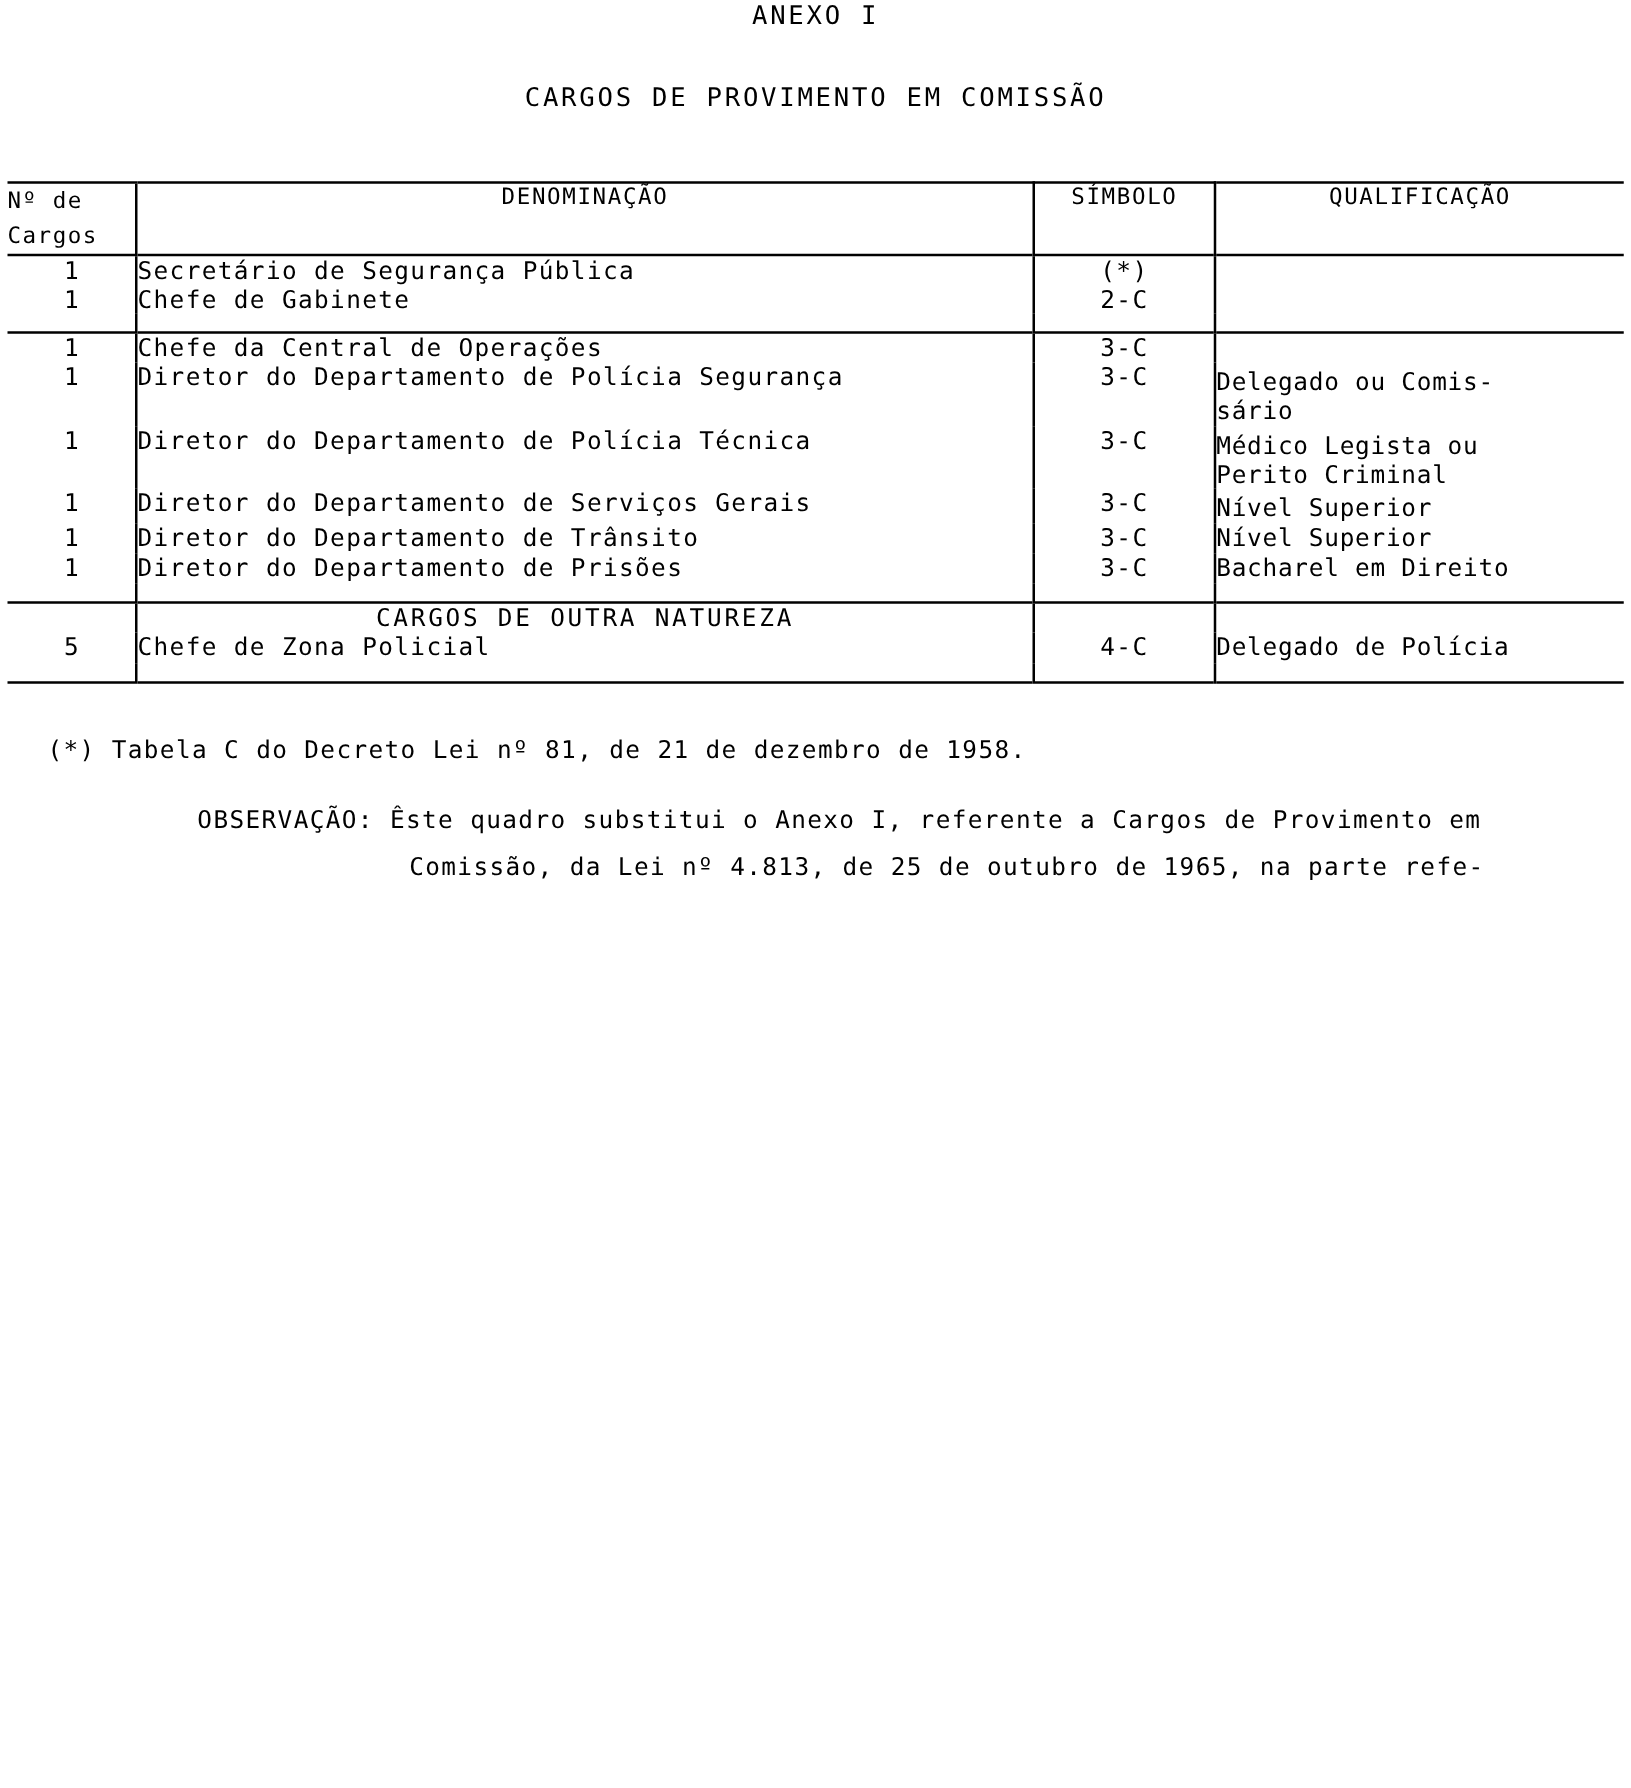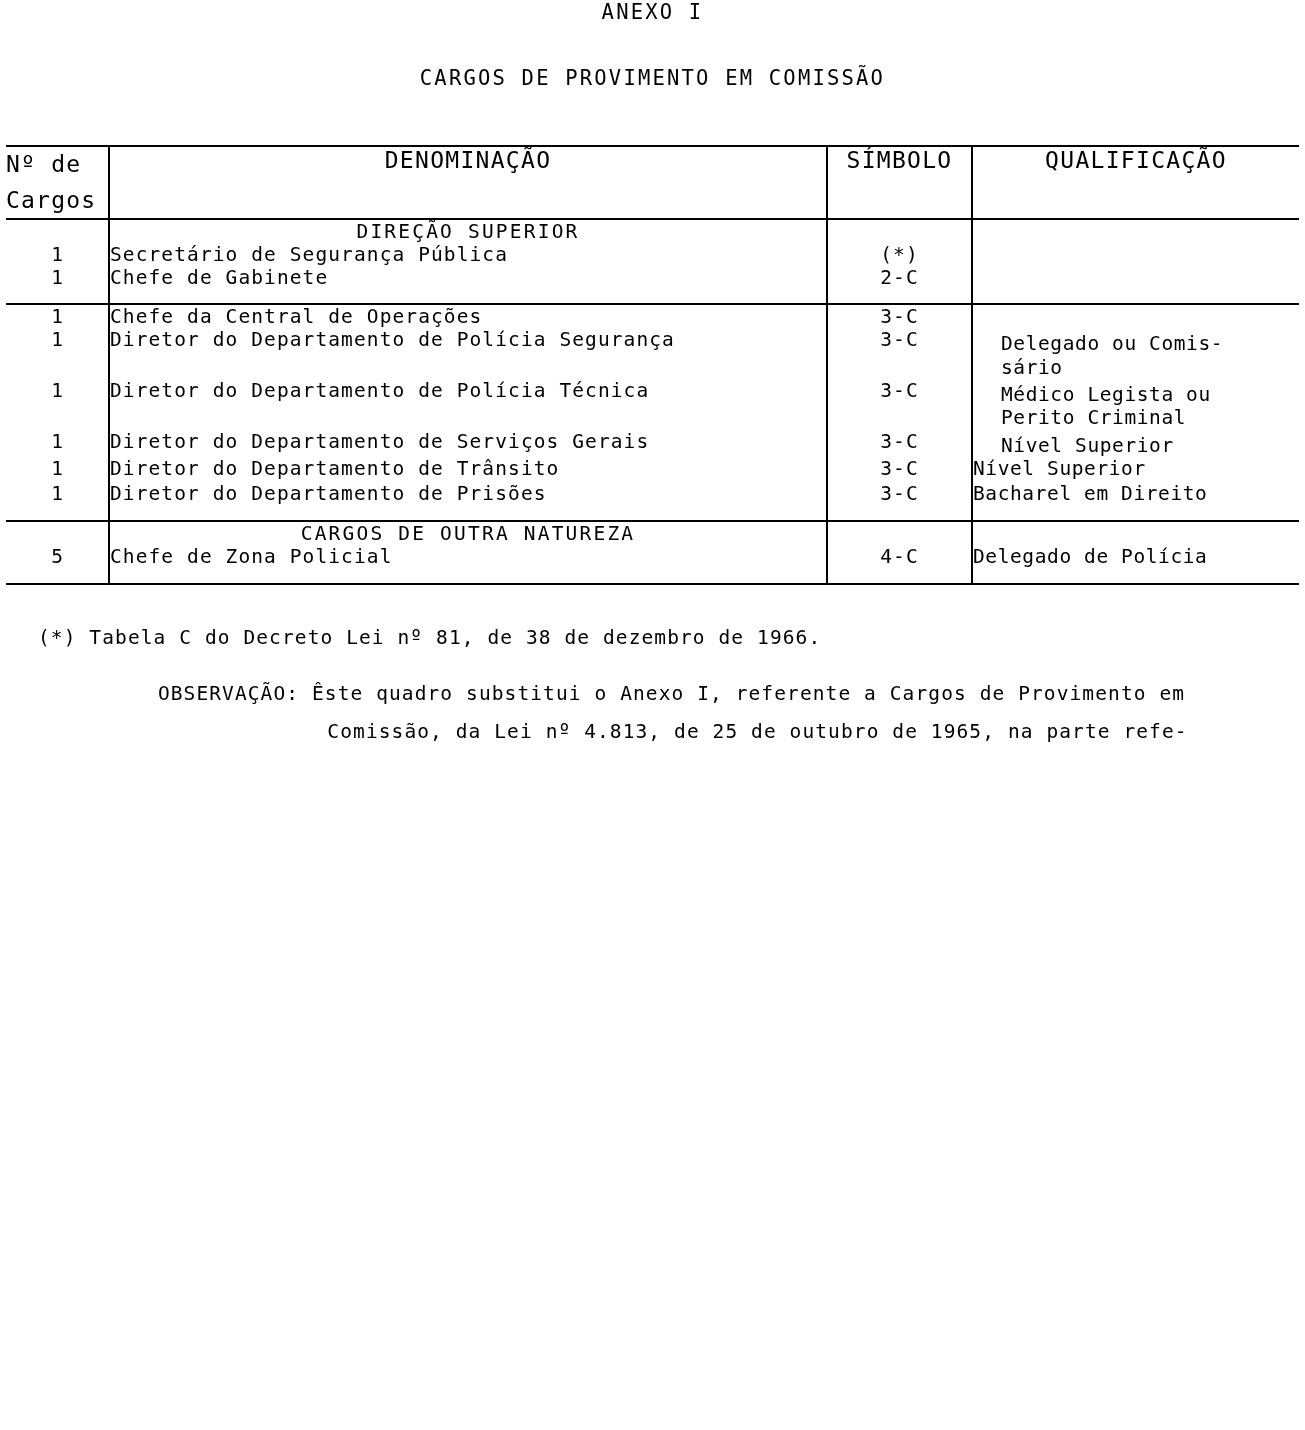--- a/index.html
+++ b/index.html
@@ -70,21 +70,21 @@
   col.c-sym   { width: 145px; }
   col.c-qual  { width: 327px; }
 
   .vline-l { border-left: 2.5px solid #000; }
   .vline-r { border-right: 2.5px solid #000; }
 
   .hdr-cell {
     text-align: center;
     padding: 14px 4px 12px 4px;
     letter-spacing: 1.3px;
-    font-size: 23px;
+    font-size: 18px;
   }
   .hdr-num {
     text-align: left;
     padding-left: 8px;
     line-height: 1.55;
     letter-spacing: 1.2px;
   }
   .hdr-mid {
     padding-top: 44px;
     text-align: center;
@@ -121,21 +121,20 @@
   }
   .cell-qual {
     padding: 9px 0 0 12px;
     letter-spacing: 0.6px;
     font-size: 19.5px;
     line-height: 1.25;
   }
   .cell-qual.tight {
     padding-top: 4px;
     line-height: 1.2;
-    padding-left: 28px;
   }
   .spacer-row td { height: 14px; }
 
   
   .notes {
     margin-top: 34px;
     padding-left: 38px;
     font-size: 19.5px;
     letter-spacing: 1.1px;
     line-height: 1.95;
@@ -176,26 +175,20 @@
         <td class="hdr-cell hdr-mid rule-top">QUALIFICAÇÃO</td>
       </tr>
 
       <tr class="sep-row">
         <td></td>
             <td class="vline-l vline-r"></td>
             <td class="vline-r"></td>
             <td></td>
       </tr>
       <tr>
-        <td></td>
-        <td class="grp-title vline-l vline-r">DIREÇÃO SUPERIOR</td>
-        <td class="vline-r"></td>
-        <td></td>
-      </tr>
-      <tr>
         <td class="cell-num">1</td>
         <td class="cell-den vline-l vline-r">Secretário de Segurança Pública</td>
         <td class="cell-sym vline-r">(*)</td>
         <td class="cell-qual"></td>
       </tr>
       <tr>
         <td class="cell-num">1</td>
         <td class="cell-den vline-l vline-r">Chefe de Gabinete</td>
         <td class="cell-sym vline-r">2-C</td>
         <td class="cell-qual"></td>
@@ -287,20 +280,20 @@
         <td></td>
             <td></td>
             <td></td>
             <td></td>
       </tr>
     </tbody>
       </table>
   </div>
 
   <div class="notes">
-    <div class="note-1">(*) Tabela C do Decreto Lei nº 81, de 38 de dezembro de 1966.</div>
+    <div class="note-1">(*) Tabela C do Decreto Lei nº 81, de 21 de dezembro de 1958.</div>
     <div class="note-2">
       <span class="note-obs-first">OBSERVAÇÃO: Êste quadro substitui o Anexo I, referente a Cargos de Provimento em</span>
       <span class="ind-1">Comissão, da Lei nº 4.813, de 25 de outubro de 1965, na parte  refe-</span>
     </div>
   </div>
 
 </div>
 
 </body></html>

